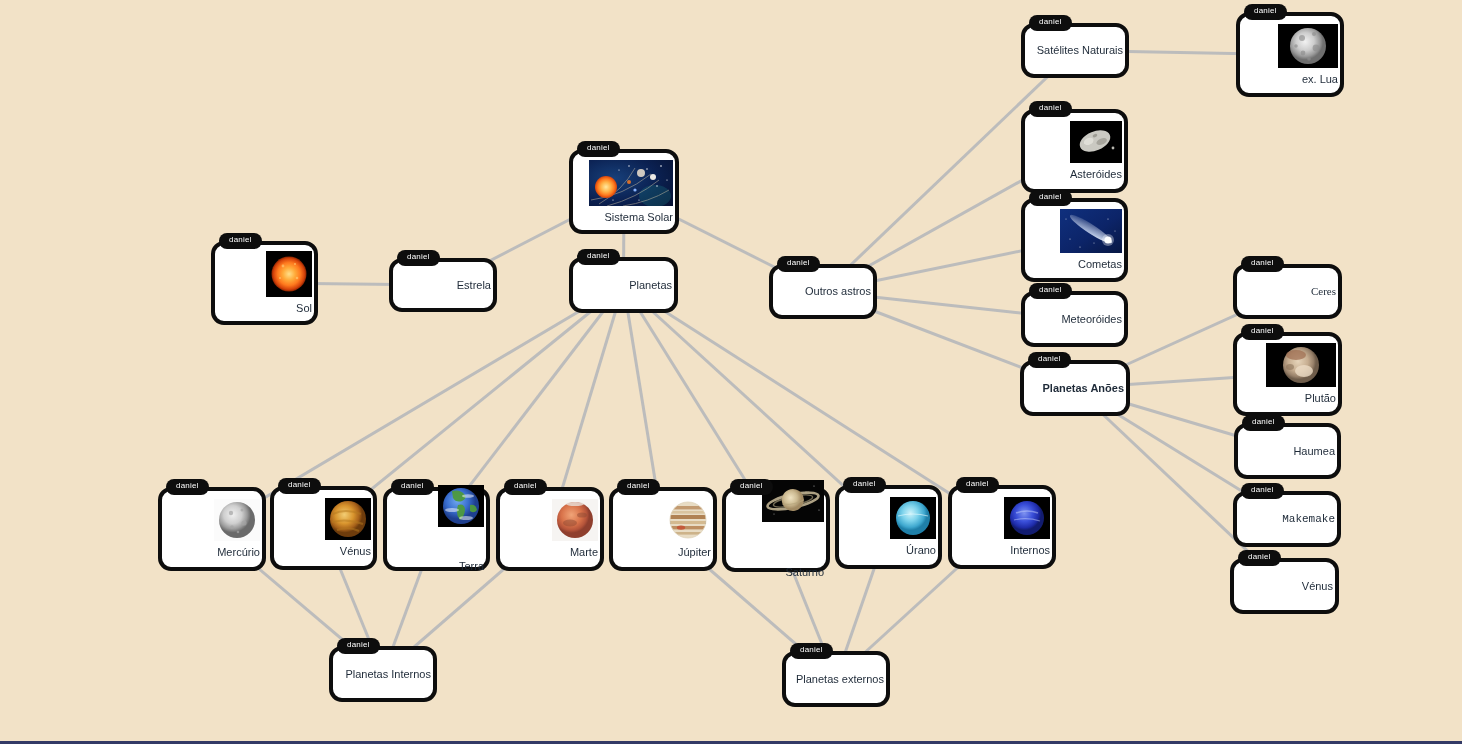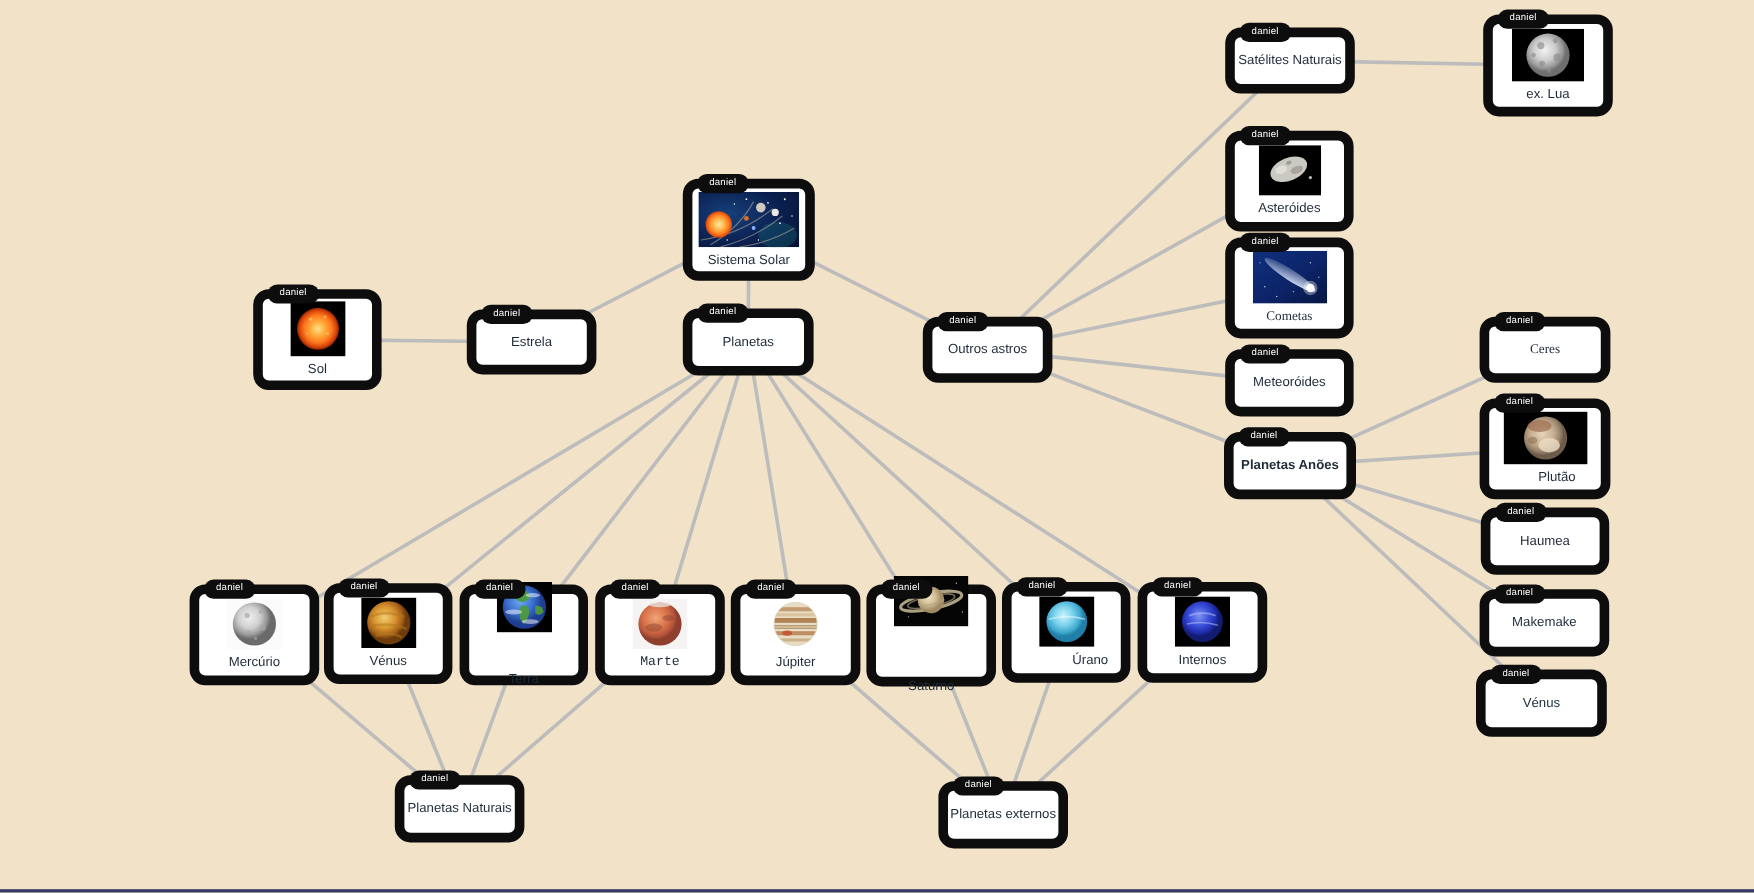--- a/index.html
+++ b/index.html
@@ -4,22 +4,22 @@
 <style>
   html, body { margin:0; padding:0; background:#f2e2c7; }
   .canvas {
     position:relative; width:1462px; height:744px; overflow:hidden;
     background:#f2e2c7;
     font-family:"Liberation Sans", sans-serif;
   }
   svg.edges { position:absolute; left:0; top:0; z-index:1; }
   .popple {
     position:absolute; box-sizing:border-box; z-index:2;
-    background:#ffffff; border:8px solid #8b5cf6; border-radius:13px;
-    display:flex; flex-direction:column; align-items:center; justify-content:center;
+    background:#ffffff; border:4px solid #8b5cf6; border-radius:13px;
+    display:flex; flex-direction:column; align-items:flex-end; justify-content:center;
     gap:5px; padding:6px 2px;
   }
   .tag {
     position:absolute; top:-12px; left:4px; z-index:3;
     background:#0d0d0d; color:#ffffff;
     font-size:8px; line-height:1; letter-spacing:.2px;
     padding:3px 10px 5px; border-radius:9px;
   }
   .label {
     font-size:11px; color:#1e2a38; text-align:center; line-height:1.15;
@@ -210,21 +210,21 @@
               <circle cx="34" cy="34" r="0.5"></circle>
               <circle cx="6" cy="10" r="0.5"></circle>
               <circle cx="55" cy="22" r="0.5"></circle>
             </g>
             <g transform="rotate(33 31 20)">
               <ellipse cx="31" cy="20" rx="25" ry="4.6" fill="url(#g-com-tail)"></ellipse>
             </g>
             <circle cx="48" cy="31" r="3.6" fill="#ffffff"></circle>
             <circle cx="48" cy="31" r="6" fill="#ffffff" opacity="0.35"></circle>
           </svg></span>
-        <div class="label" style="color: rgb(30, 42, 56); font-family: Liberation Serif, serif;">Cometas</div>
+        <div class="label" style="color: rgb(30, 42, 56);">Cometas</div>
       </div>
       <div class="popple" style="left: 1021px; top: 291px; width: 107px; height: 56px; border-color: rgb(13, 13, 13); background: rgb(255, 255, 255);">
         <span class="tag">daniel</span>
         <div class="label" style="color: rgb(30, 42, 56);">Meteoróides</div>
       </div>
       <div class="popple" style="left: 1020px; top: 360px; width: 110px; height: 56px; border-color: rgb(13, 13, 13); background: rgb(255, 255, 255);">
         <span class="tag">daniel</span>
         <div class="label" style="color: rgb(30, 42, 56); font-weight: bold;">Planetas Anões</div>
       </div>
       <div class="popple" style="left: 1233px; top: 264px; width: 109px; height: 55px; border-color: rgb(13, 13, 13); background: rgb(255, 255, 255);">
@@ -249,21 +249,21 @@
             <ellipse cx="24" cy="24" rx="4" ry="3" fill="#8a7258" opacity="0.6"></ellipse>
           </svg></span>
         <div class="label" style="color: rgb(30, 42, 56); margin-left: 20px;">Plutão</div>
       </div>
       <div class="popple" style="left: 1234px; top: 423px; width: 107px; height: 56px; border-color: rgb(13, 13, 13); background: rgb(255, 255, 255);">
         <span class="tag">daniel</span>
         <div class="label" style="color: rgb(30, 42, 56);">Haumea</div>
       </div>
       <div class="popple" style="left: 1233px; top: 491px; width: 108px; height: 56px; border-color: rgb(13, 13, 13); background: rgb(255, 255, 255);">
         <span class="tag">daniel</span>
-        <div class="label" style="color: rgb(30, 42, 56);">Makemake</div>
+        <div class="label" style="color: rgb(30, 42, 56); font-family: Liberation Mono, monospace;">Makemake</div>
       </div>
       <div class="popple" style="left: 1230px; top: 558px; width: 109px; height: 56px; border-color: rgb(13, 13, 13); background: rgb(255, 255, 255);">
         <span class="tag">daniel</span>
         <div class="label" style="color: rgb(30, 42, 56);">Vénus</div>
       </div>
       <div class="popple" style="left: 158px; top: 487px; width: 108px; height: 84px; border-color: rgb(13, 13, 13); background: rgb(255, 255, 255);">
         <span class="tag">daniel</span>
         <span class="img"><svg width="46" height="42" viewBox="0 0 46 42">
             <defs>
               <radialGradient id="g-mer" cx="38%" cy="35%">
@@ -346,21 +346,21 @@
               </radialGradient>
             </defs>
             <rect width="46" height="42" fill="#f6f4f2"></rect>
             <circle cx="23" cy="21" r="18" fill="url(#g-mar)"></circle>
             <g fill="#8f4a34" opacity="0.5">
               <ellipse cx="18" cy="24" rx="7" ry="3.4"></ellipse>
               <ellipse cx="30" cy="16" rx="5" ry="2.6"></ellipse>
             </g>
             <ellipse cx="23" cy="5" rx="9" ry="2" fill="#e8e2dc" opacity="0.8"></ellipse>
           </svg></span>
-        <div class="label" style="color: rgb(30, 42, 56); font-family: Liberation Mono, monospace;">Marte</div>
+        <div class="label" style="color: rgb(30, 42, 56);">Marte</div>
       </div>
       <div class="popple" style="left: 609px; top: 487px; width: 108px; height: 84px; border-color: rgb(13, 13, 13); background: rgb(255, 255, 255);">
         <span class="tag">daniel</span>
         <span class="img"><svg width="46" height="42" viewBox="0 0 46 42">
             <defs>
               <clipPath id="c-jup">
                 <circle cx="23" cy="21" r="18"></circle>
               </clipPath>
             </defs>
             <rect width="46" height="42" fill="#ffffff"></rect>
@@ -438,21 +438,21 @@
             <circle cx="23" cy="21" r="17" fill="url(#g-nep)"></circle>
             <g stroke="#cfd9ff" fill="none" opacity="0.45">
               <path d="M12 16 Q23 12 34 16" stroke-width="1.4"></path>
               <path d="M10 23 Q23 20 36 24" stroke-width="1.2"></path>
             </g>
           </svg></span>
         <div class="label" style="color: rgb(30, 42, 56);">Internos</div>
       </div>
       <div class="popple" style="left: 329px; top: 646px; width: 108px; height: 56px; border-color: rgb(13, 13, 13); background: rgb(255, 255, 255);">
         <span class="tag">daniel</span>
-        <div class="label" style="color: rgb(30, 42, 56);">Planetas Naturais</div>
+        <div class="label" style="color: rgb(30, 42, 56);">Planetas Internos</div>
       </div>
       <div class="popple" style="left: 782px; top: 651px; width: 108px; height: 56px; border-color: rgb(13, 13, 13); background: rgb(255, 255, 255);">
         <span class="tag">daniel</span>
         <div class="label" style="color: rgb(30, 42, 56);">Planetas externos</div>
       </div>
     </div>
   <div class="bottom-edge" id="bottomEdge" style="background: rgb(51, 58, 102);"></div>
 </div>
 
 </body></html>

